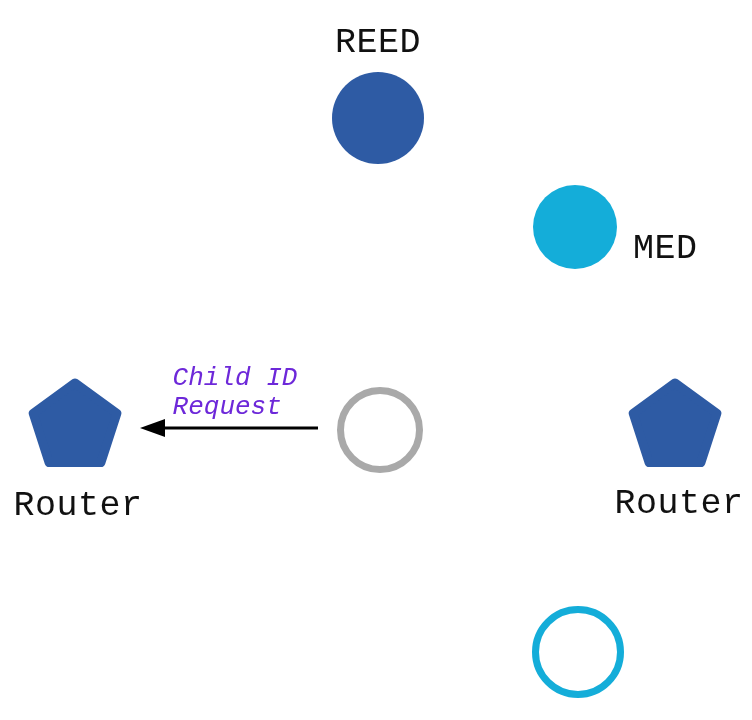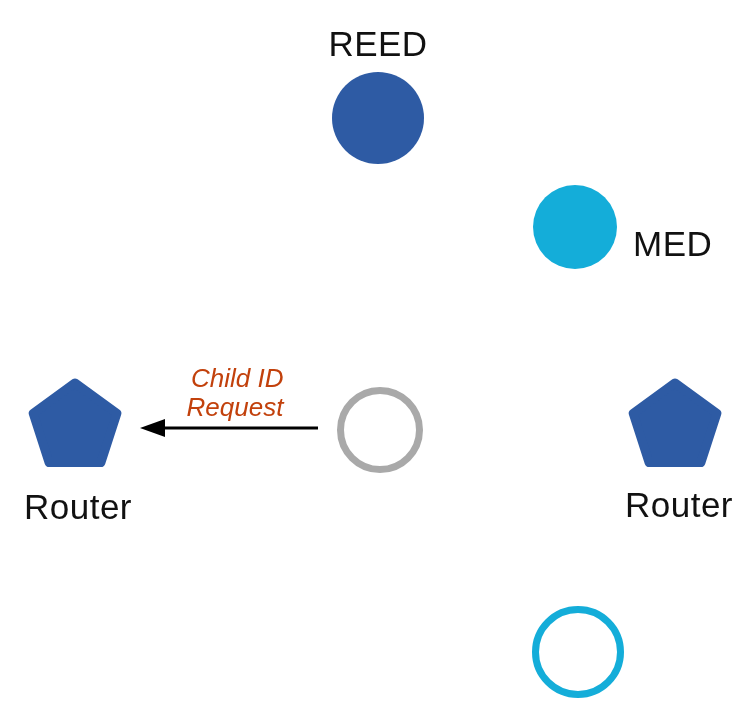--- a/index.html
+++ b/index.html
@@ -6,21 +6,21 @@
     margin: 0;
     padding: 0;
     background: #ffffff;
   }
   .canvas {
     position: relative;
     width: 752px;
     height: 720px;
     background: #ffffff;
     overflow: hidden;
-    font-family: Liberation Sans, sans-serif;
+    font-family: Liberation Mono, monospace;
     color: #111111;
   }
   .diagram-svg {
     position: absolute;
     left: 0;
     top: 0;
   }
   .node-label {
     position: absolute;
     font-size: 35px;
@@ -35,23 +35,23 @@
     text-align: center;
   }
   .message-label {
     position: absolute;
     left: 235px;
     top: 364px;
     transform: translateX(-50%);
     font-size: 26px;
     line-height: 29px;
     font-style: italic;
-    text-align: right;
+    text-align: left;
     white-space: pre-line;
-    color: #c2410c;
+    color: #6d28d9;
   }
 </style>
 </head>
 <body>
 
 <div class="canvas">
 
   <svg class="diagram-svg" width="752" height="720" viewBox="0 0 752 720">
 
     <circle cx="378" cy="118" r="46" fill="#2e5ba4"></circle>
@@ -65,21 +65,21 @@
     <circle cx="380" cy="430" r="39.5" fill="#ffffff" stroke-width="7" stroke="#a9a9a9"></circle>
 
     <circle cx="578" cy="652" r="42.5" fill="#ffffff" stroke-width="7" stroke="#14add9"></circle>
 
     <line x1="318" y1="428" x2="163" y2="428" stroke-width="3" stroke="#000000"></line>
     <polygon points="140,428 165,419 165,437" fill="#000000"></polygon>
   </svg>
 
   <div class="node-label centered" style="left:378px; top:26px;">REED</div>
 
-  <div class="node-label" style="left:633px; top:226px;">MED</div>
+  <div class="node-label" style="left:633px; top:232px;">MED</div>
 
   <div class="node-label centered" style="left:78px; top:489px;">Router</div>
 
   <div class="node-label centered" style="left:679px; top:487px;">Router</div>
 
 
   <div class="message-label">Child ID
 Request</div>
 
 </div>

